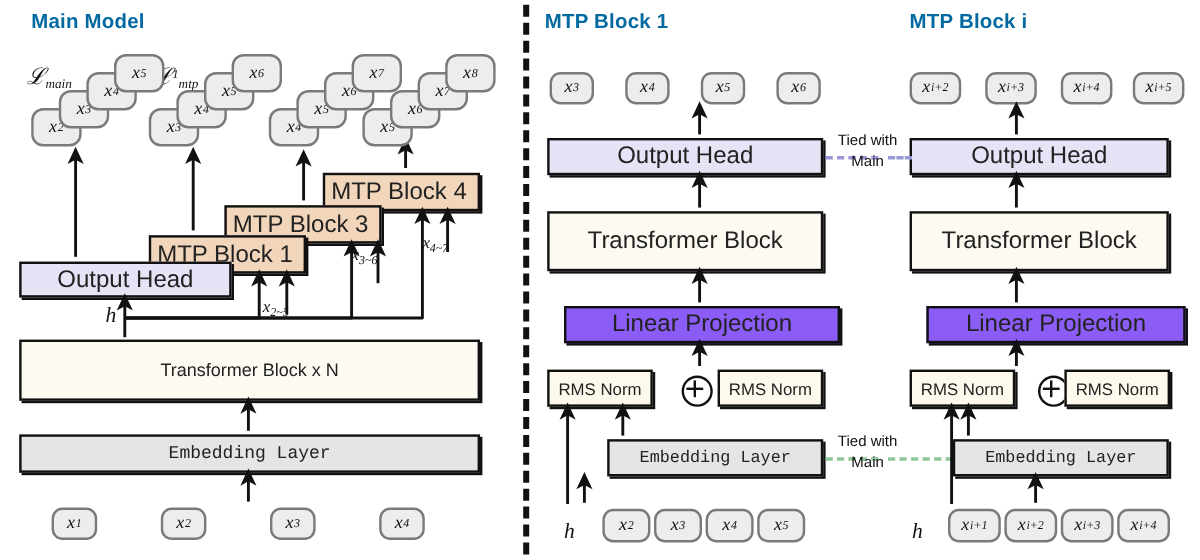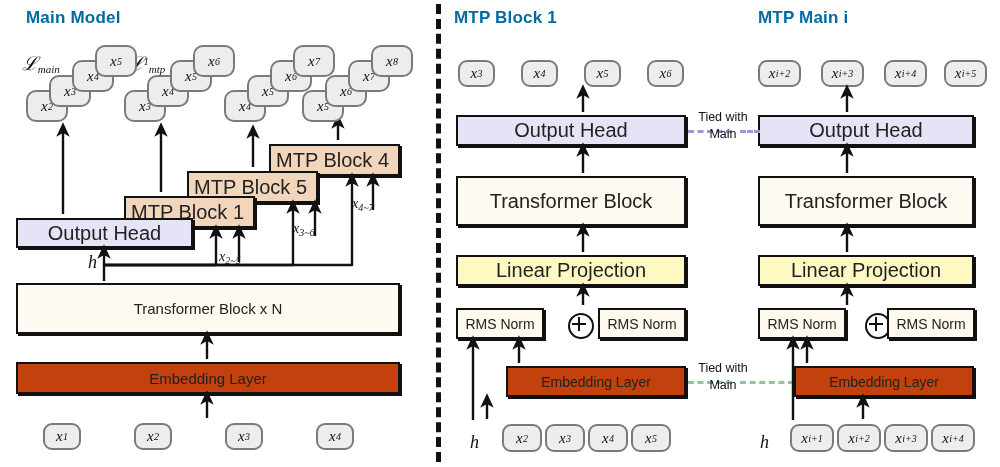--- a/index.html
+++ b/index.html
@@ -18,23 +18,23 @@
   #divider{position:absolute;left:436px;top:4px;width:0;height:458px;
            border-left:5px dashed #111;}
 
   
   .box{position:absolute;box-sizing:border-box;border:2.5px solid #111;
        display:flex;align-items:center;justify-content:center;
        font-size:20px;color:#222;white-space:nowrap;}
   .box.sh{box-shadow:2px 2px 0 0 #111;}
   .c-head{background:#e5e4f7;}
   .c-trans{background:#fdfaf1;}
-  .c-embed{background:#c2410c;}
+  .c-embed{background:#e5e5e5;font-family:Liberation Mono, monospace;}
   .c-mtp{background:#f2d6bb;}
-  .c-lin{background:#fef9c3;}
+  .c-lin{background:#8b5cf6;margin-left:14px;}
   .c-rms{background:#fdf9ec;}
 
   
   .tok{position:absolute;box-sizing:border-box;background:#ededed;
        border:2px solid #7a7a7a;border-radius:9px;
        display:flex;align-items:center;justify-content:center;
        font-family:"Liberation Serif",serif;font-style:italic;font-size:15px;color:#111;}
   .tok .sub{font-size:10px;font-style:italic;vertical-align:-3px;margin-left:.5px;}
 
   
@@ -150,29 +150,29 @@
         <span>x</span>
         <span class="sub">7</span>
       </div>
       <div class="tok" style="left: 69px; top: 1px; z-index: 13;">
         <span>x</span>
         <span class="sub">8</span>
       </div>
     </div>
 
   <div class="box c-mtp sh" style="left:269px;top:144px;width:131px;height:32px;justify-content:flex-end;padding-right:9px;">MTP Block 4</div>
-  <div class="box c-mtp sh" style="left:187px;top:171px;width:131px;height:32px;justify-content:flex-end;padding-right:9px;">MTP Block 5</div>
+  <div class="box c-mtp sh" style="left:187px;top:171px;width:131px;height:32px;justify-content:flex-end;padding-right:9px;">MTP Block 3</div>
   <div class="box c-mtp sh" style="left:124px;top:196px;width:131px;height:32px;justify-content:flex-end;padding-right:9px;">MTP Block 1</div>
 
   <div class="box c-head sh" style="left:16px;top:218px;width:177px;height:30px;">Output Head</div>
 
   <div class="math" style="left:88px;top:252px;font-size:18px;">h</div>
 
   <div class="lbl-x" style="left:219px;top:249px;"><span>x</span><span class="sub">2~5</span></div>
-  <div class="lbl-x" style="left:293px;top:221px;"><span>x</span><span class="sub">3~6</span></div>
+  <div class="lbl-x" style="left:293px;top:206px;"><span>x</span><span class="sub">3~6</span></div>
   <div class="lbl-x" style="left:352px;top:196px;"><span>x</span><span class="sub">4~7</span></div>
 
   <div class="box c-trans sh" style="left:16px;top:283px;width:384px;height:51px;font-size:15px;">Transformer Block x N</div>
 
   <div class="box c-embed sh" style="left:16px;top:362px;width:384px;height:32px;font-size:15px;">Embedding Layer</div>
 
   <div class="tok" id="min-tok-0" style="left:43px;top:423px;width:38px;height:27px;">
       <span>x</span>
       <span class="sub">1</span>
     </div>
@@ -238,21 +238,21 @@
       <span>x</span>
       <span class="sub">4</span>
     </div>
   <div class="tok" id="m1-in-3" style="left:199px;top:424px;width:40px;height:28px;">
       <span>x</span>
       <span class="sub">5</span>
     </div>
 </div>
 
 <div class="panel" id="panel-mtpi">
-  <div class="panel-title" style="left:26px;top:8px;">MTP Main i</div>
+  <div class="panel-title" style="left:26px;top:8px;">MTP Block i</div>
 
   <div class="tok" id="mi-out-0" style="left:26px;top:60px;width:43px;height:27px;">
       <span>x</span>
       <span class="sub">i+2</span>
     </div>
   <div class="tok" id="mi-out-1" style="left:89px;top:60px;width:43px;height:27px;">
       <span>x</span>
       <span class="sub">i+3</span>
     </div>
   <div class="tok" id="mi-out-2" style="left:152px;top:60px;width:43px;height:27px;">

